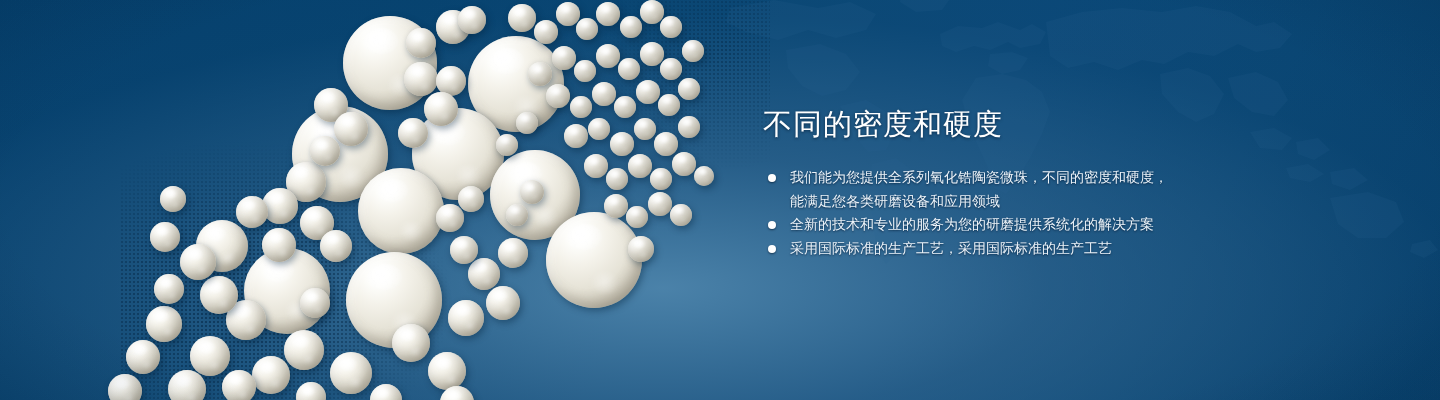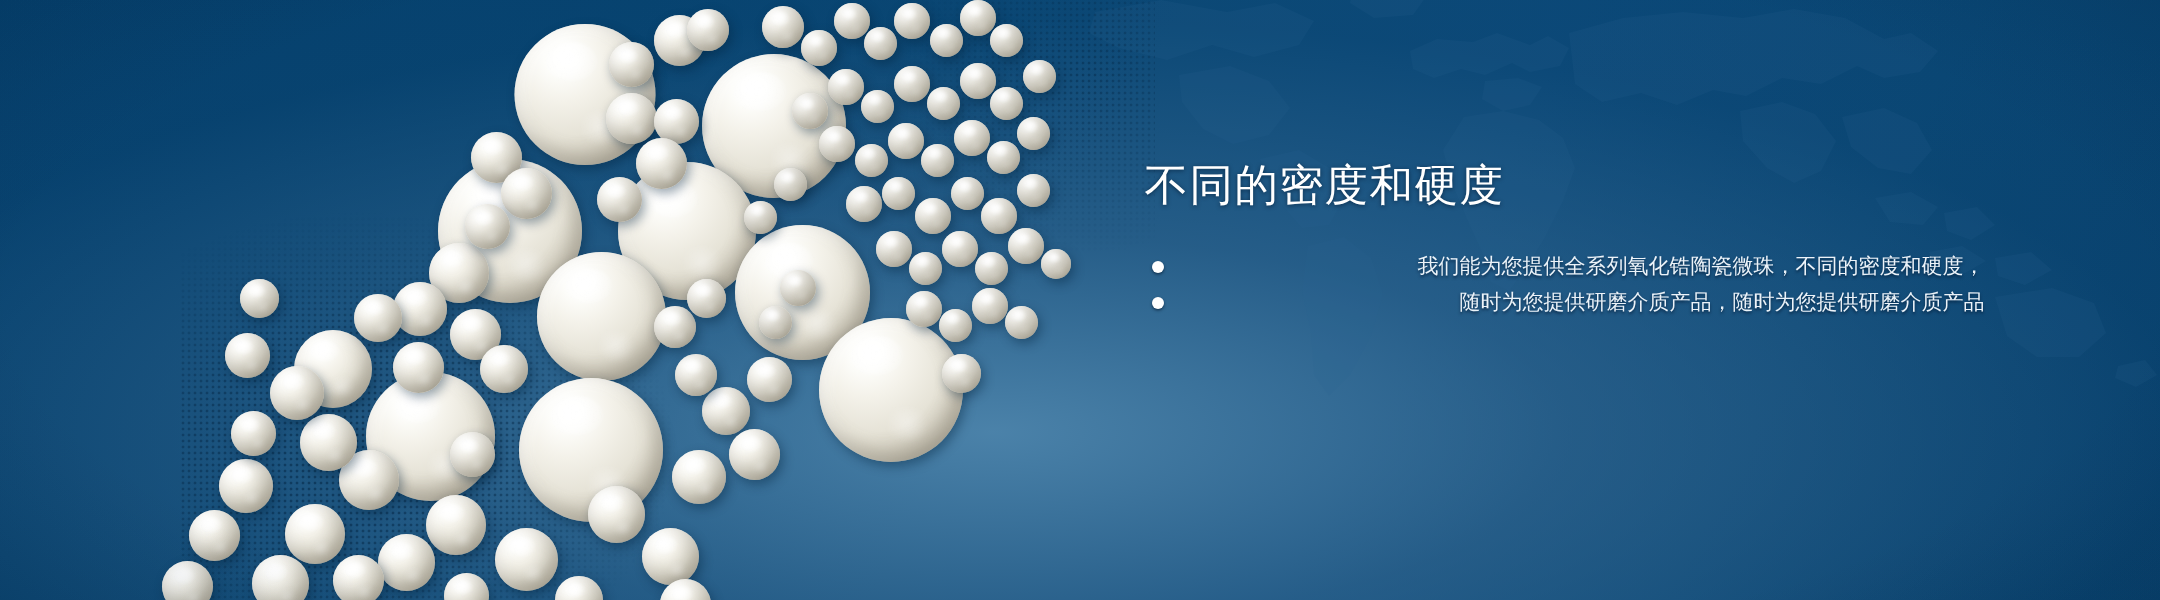--- a/index.html
+++ b/index.html
@@ -92,21 +92,20 @@
   }
   .bullets{list-style:none;margin:0;padding:0;}
   .bullet{
     position:relative;
     padding-left:27px;
     color:#ecf3f9;
     font-size:14px;
     line-height:23.5px;
     margin-bottom:0px;
     text-shadow:0 1px 2px rgba(0,22,45,.7);
-    text-align:right;
   }
   .bullet + .bullet{margin-top:0px;}
   .dot{
     position:absolute;left:5px;top:8px;
     width:8px;height:8px;border-radius:50%;
     background:#ffffff;
     box-shadow:0 1px 2px rgba(0,20,40,.6);
   }
   .btxt{display:block;}
   .btxt2{display:block;}
@@ -260,24 +259,29 @@
 
   <div class="content">
 
     <h1 class="title">不同的密度和硬度</h1>
 
     <ul class="bullets">
 
       <li class="bullet">
         <span class="dot"></span>
         <span class="btxt">我们能为您提供全系列氧化锆陶瓷微珠，不同的密度和硬度，</span>
+        <span class="btxt2">能满足您各类研磨设备和应用领域</span>
       </li>
-
 
       <li class="bullet">
         <span class="dot"></span>
-        <span class="btxt">随时为您提供研磨介质产品，随时为您提供研磨介质产品</span>
+        <span class="btxt">全新的技术和专业的服务为您的研磨提供系统化的解决方案</span>
+      </li>
+
+      <li class="bullet">
+        <span class="dot"></span>
+        <span class="btxt">采用国际标准的生产工艺，采用国际标准的生产工艺</span>
       </li>
 
     </ul>
   </div>
 
 </div>
 
 </body></html>

